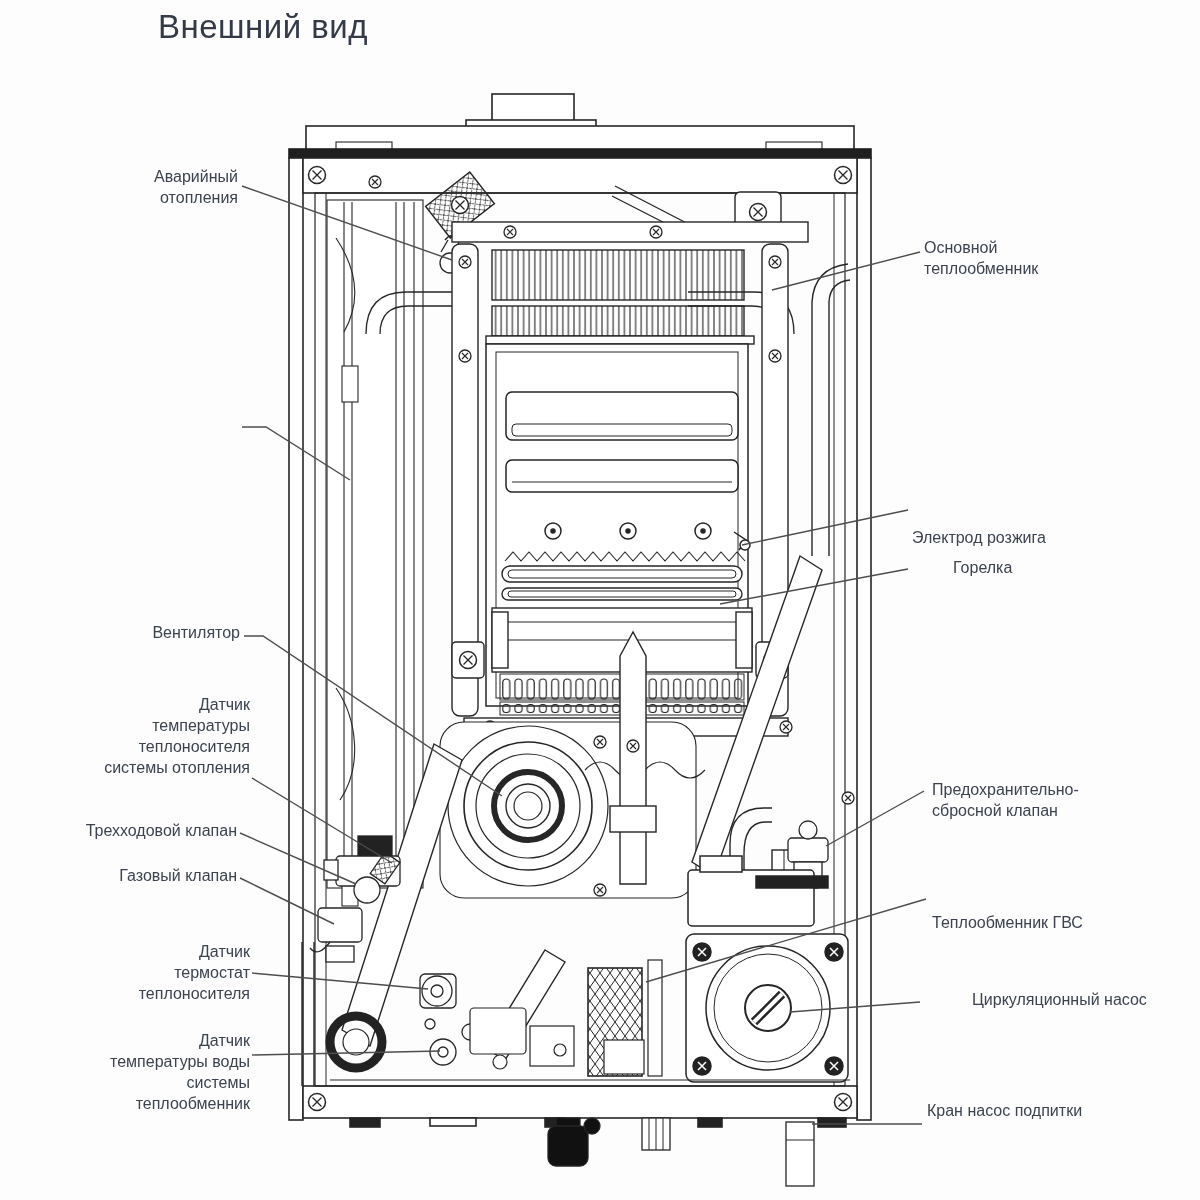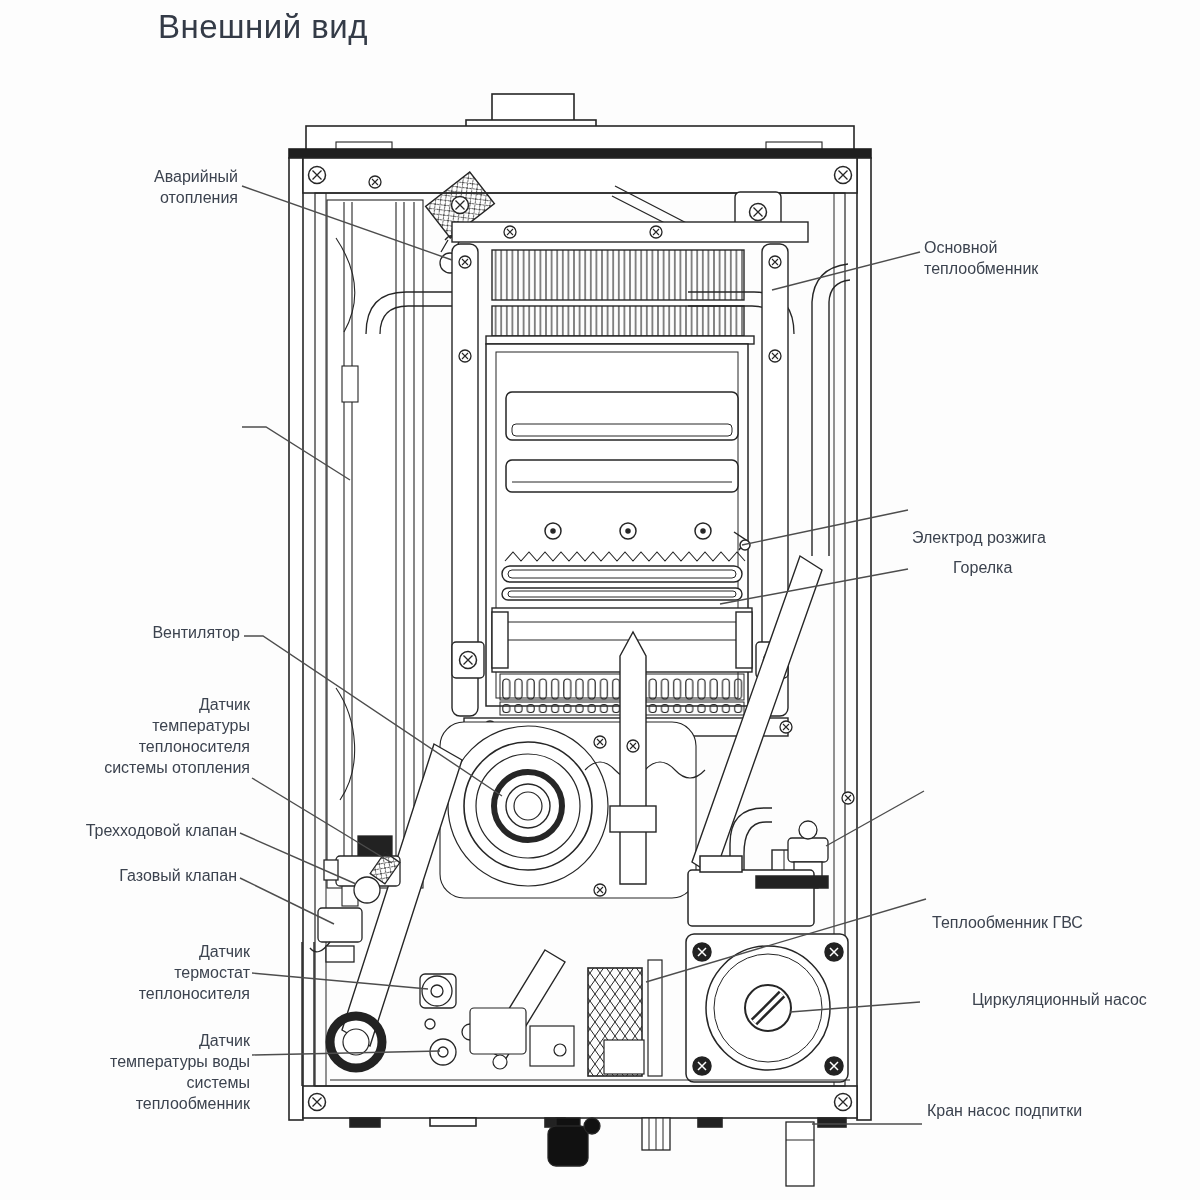--- a/index.html
+++ b/index.html
@@ -353,20 +353,24 @@
   <div class="lbl right" style="left:924px;top:237px;">
     <span>Основной</span>
     <span>теплообменник</span>
   </div>
   <div class="lbl right" style="left:912px;top:527px;">
     <span>Электрод розжига</span>
   </div>
   <div class="lbl right" style="left:912px;top:557px;margin-left:41px;">
     <span>Горелка</span>
   </div>
+  <div class="lbl right" style="left:932px;top:779px;">
+    <span>Предохранительно-</span>
+    <span>сбросной клапан</span>
+  </div>
   <div class="lbl right" style="left:932px;top:892px;margin-top:20px;">
     <span>Теплообменник ГВС</span>
   </div>
   <div class="lbl right" style="left:972px;top:989px;">
     <span>Циркуляционный насос</span>
   </div>
   <div class="lbl right" style="left:927px;top:1100px;">
     <span>Кран насос подпитки</span>
   </div>
 

